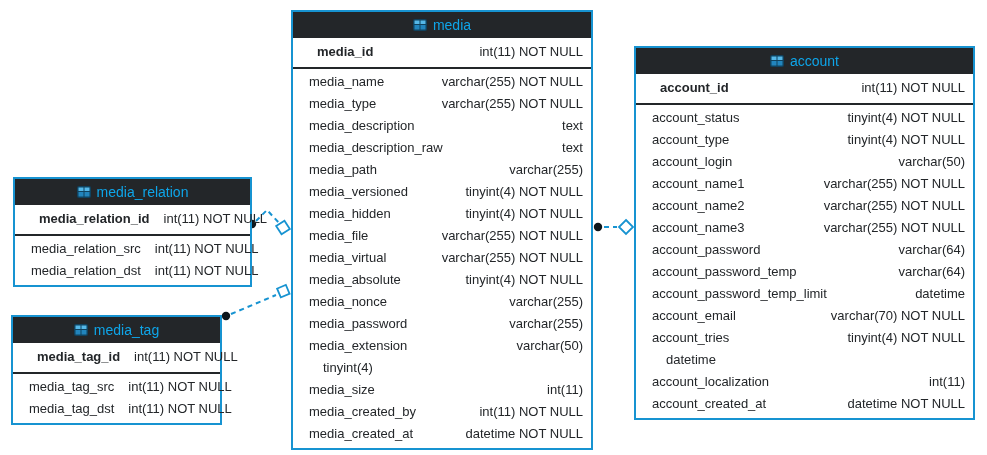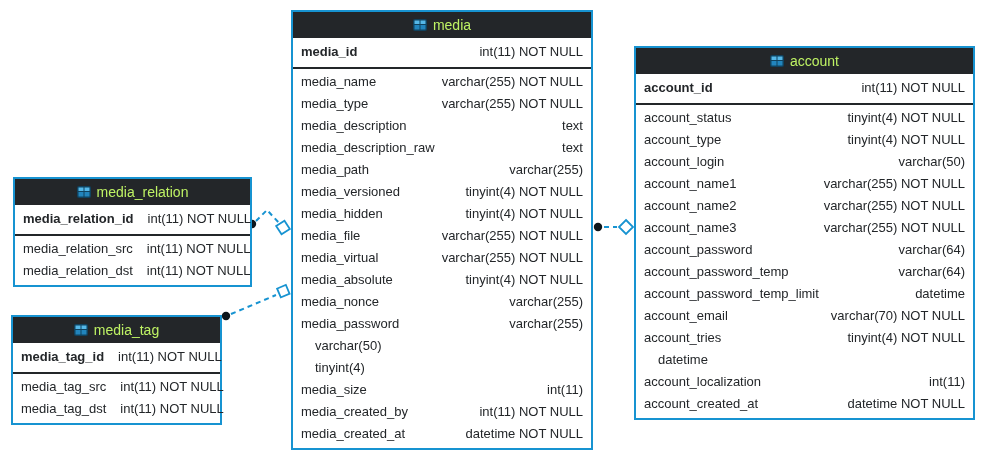--- a/index.html
+++ b/index.html
@@ -16,47 +16,47 @@
     overflow: hidden;
   }
   .tbl {
     position: absolute;
     background: #ffffff;
     border: 2px solid #1793d1;
     box-sizing: border-box;
   }
   .tbl-header {
     background: #232629;
-    color: #bef264;
+    color: #0ea5e9;
     height: 26px;
     display: flex;
     align-items: center;
     justify-content: center;
     gap: 6px;
     font-size: 14px;
     cursor: default;
   }
   .tbl-header .t-icon { display: inline-flex; }
   .pk-section {
     border-bottom: 2px solid #232629;
     padding: 2px 0 3px 0;
   }
-  .cols-section { padding: 2px 0 3px 0; }
+  .cols-section { padding: 2px 0 3px 8px; }
   .row {
     height: 22px;
     line-height: 22px;
     display: flex;
     justify-content: space-between;
     align-items: baseline;
     font-size: 13px;
     color: #232629;
     padding: 0 8px;
     white-space: nowrap;
   }
-  .pk-section .row { height: 24px; line-height: 24px; }
+  .pk-section .row { height: 24px; line-height: 24px; margin-left: 16px; }
   .pk-section .col-name { font-weight: bold; }
   .col-type { margin-left: 14px; text-align: center; }
   #tbl-media          { left: 291px; top: 10px;  width: 302px; }
   #tbl-account        { left: 634px; top: 46px;  width: 341px; }
   #tbl-media_relation { left: 13px;  top: 177px; width: 239px; }
   #tbl-media_tag      { left: 11px;  top: 315px; width: 211px; }
   #overlay {
     position: absolute;
     left: 0; top: 0;
     width: 987px; height: 455px;
@@ -160,20 +160,21 @@
         </div>
         <div class="row">
           <span class="col-name">media_nonce</span>
           <span class="col-type">varchar(255)</span>
         </div>
         <div class="row">
           <span class="col-name">media_password</span>
           <span class="col-type">varchar(255)</span>
         </div>
         <div class="row">
+          <span class="col-name">media_extension</span>
           <span class="col-type">varchar(50)</span>
         </div>
         <div class="row">
           <span class="col-type">tinyint(4)</span>
         </div>
         <div class="row">
           <span class="col-name">media_size</span>
           <span class="col-type">int(11)</span>
         </div>
         <div class="row">

